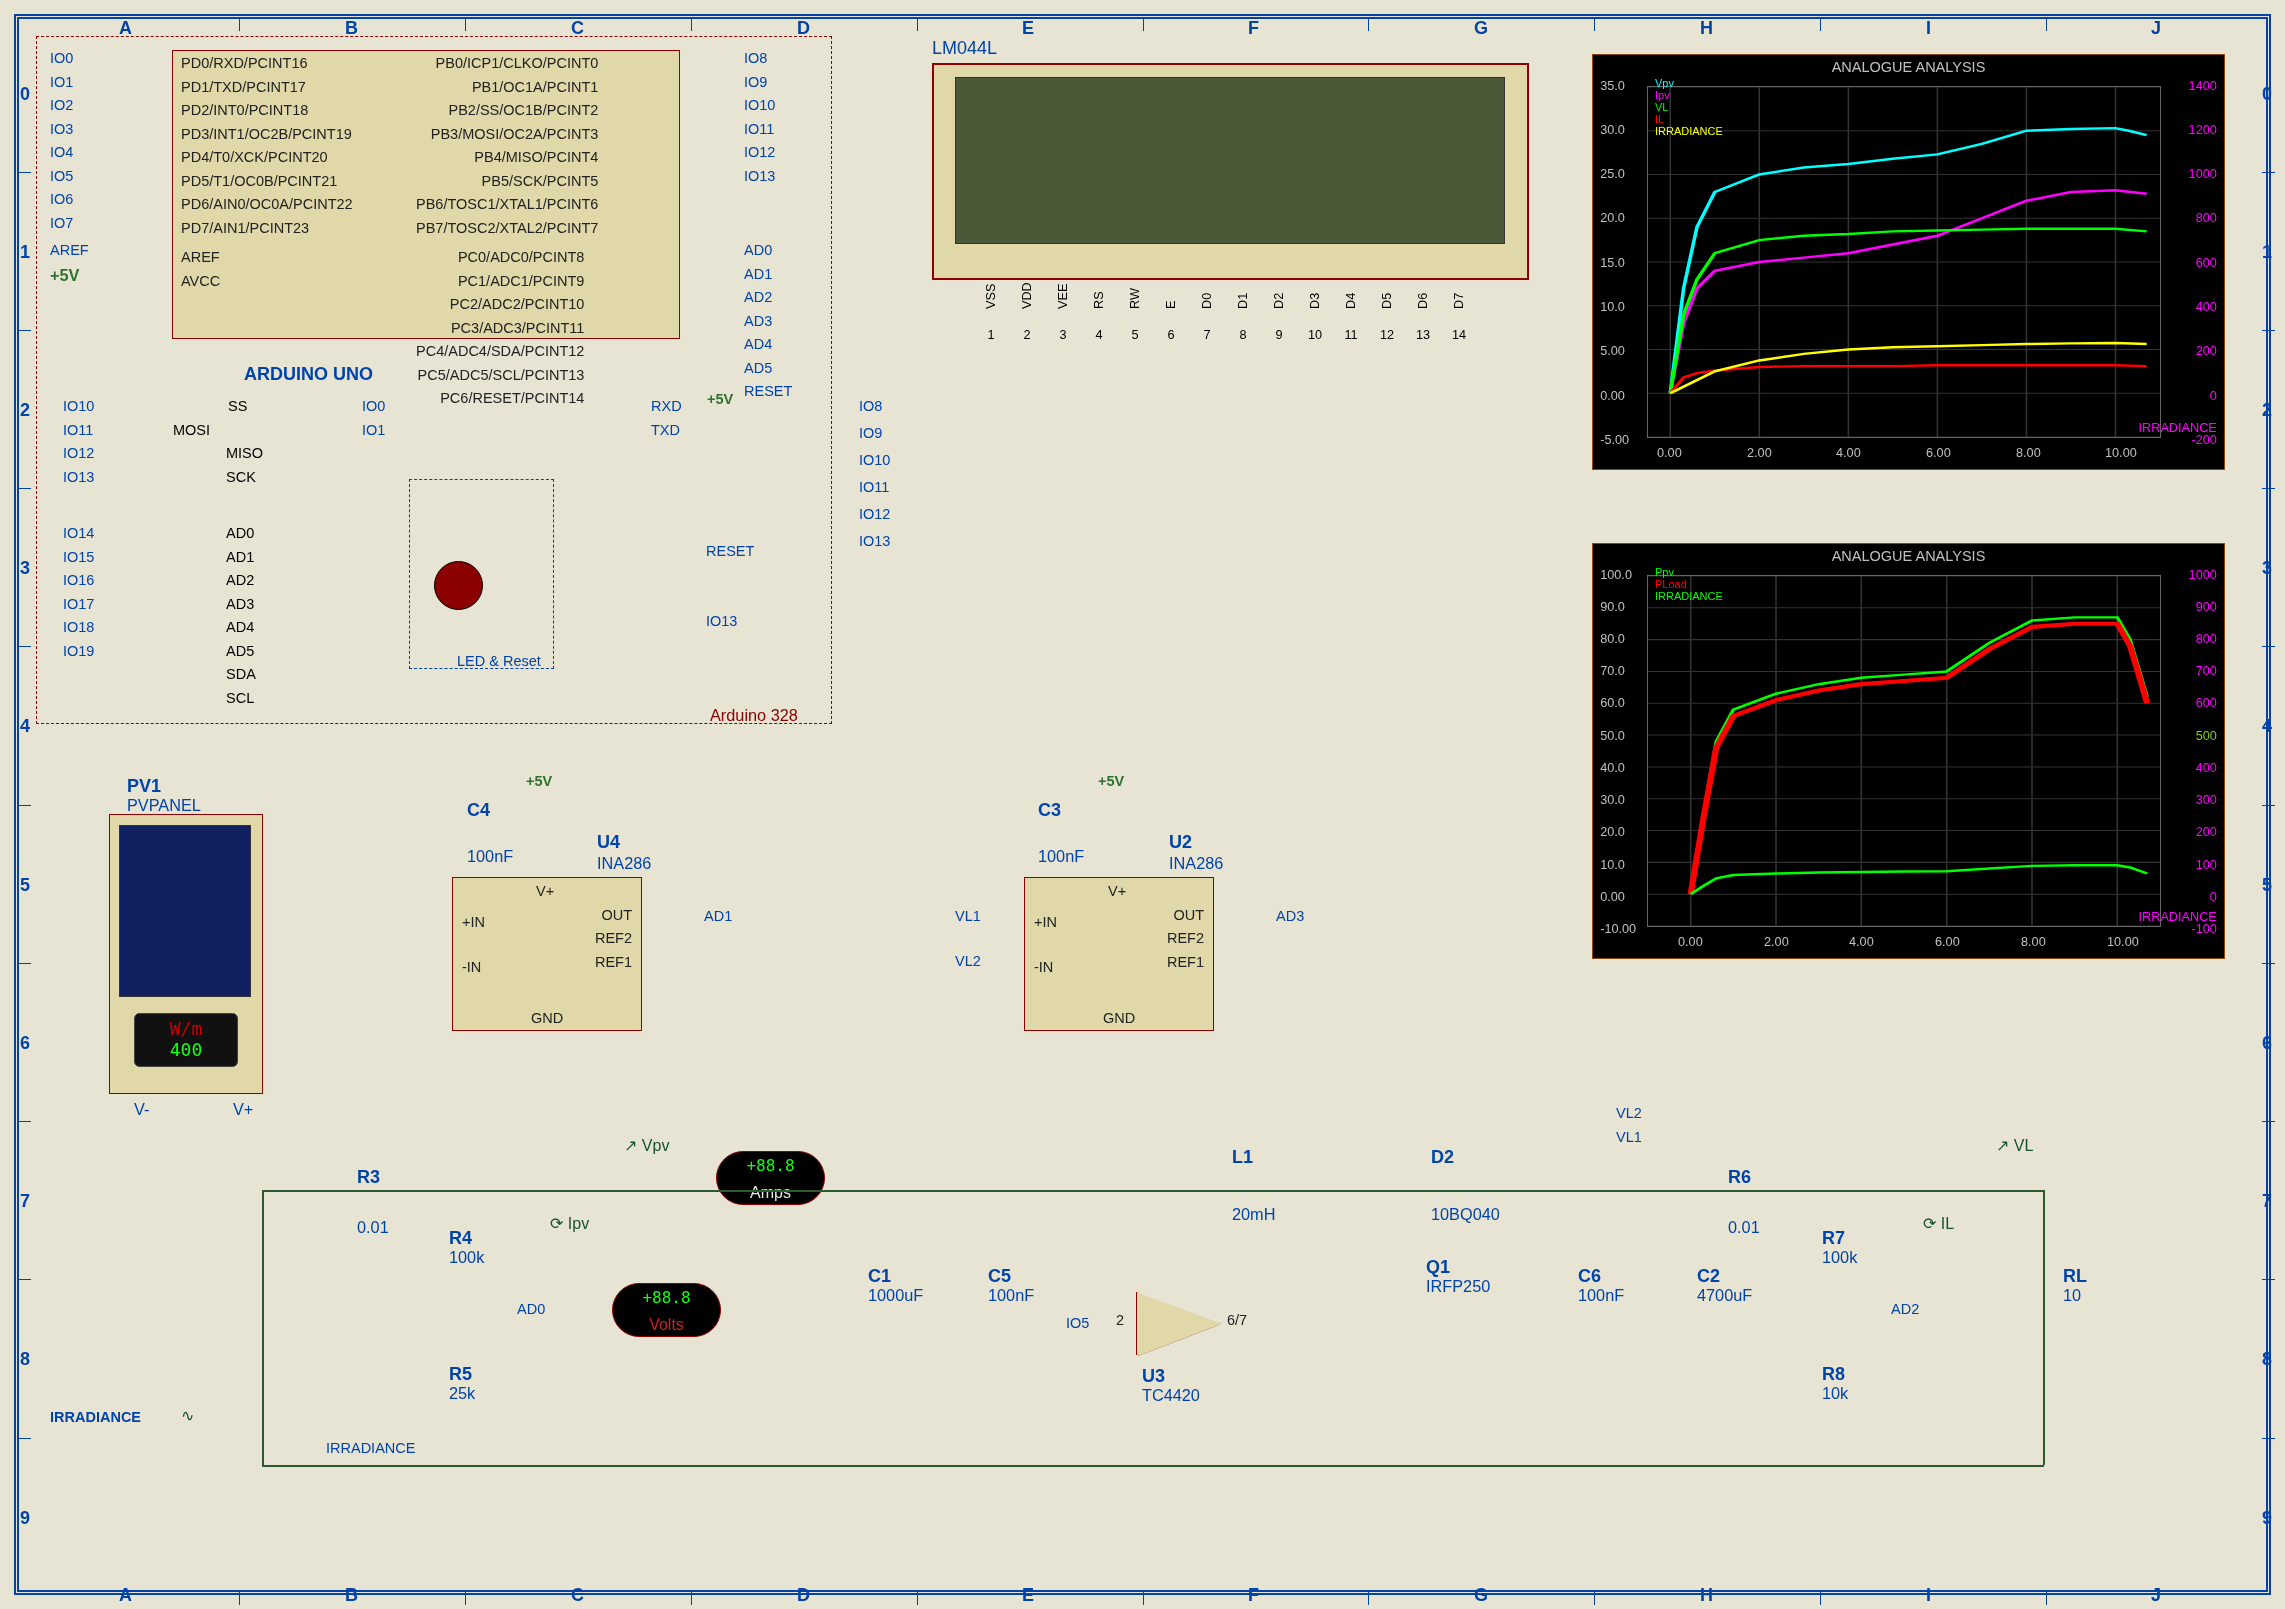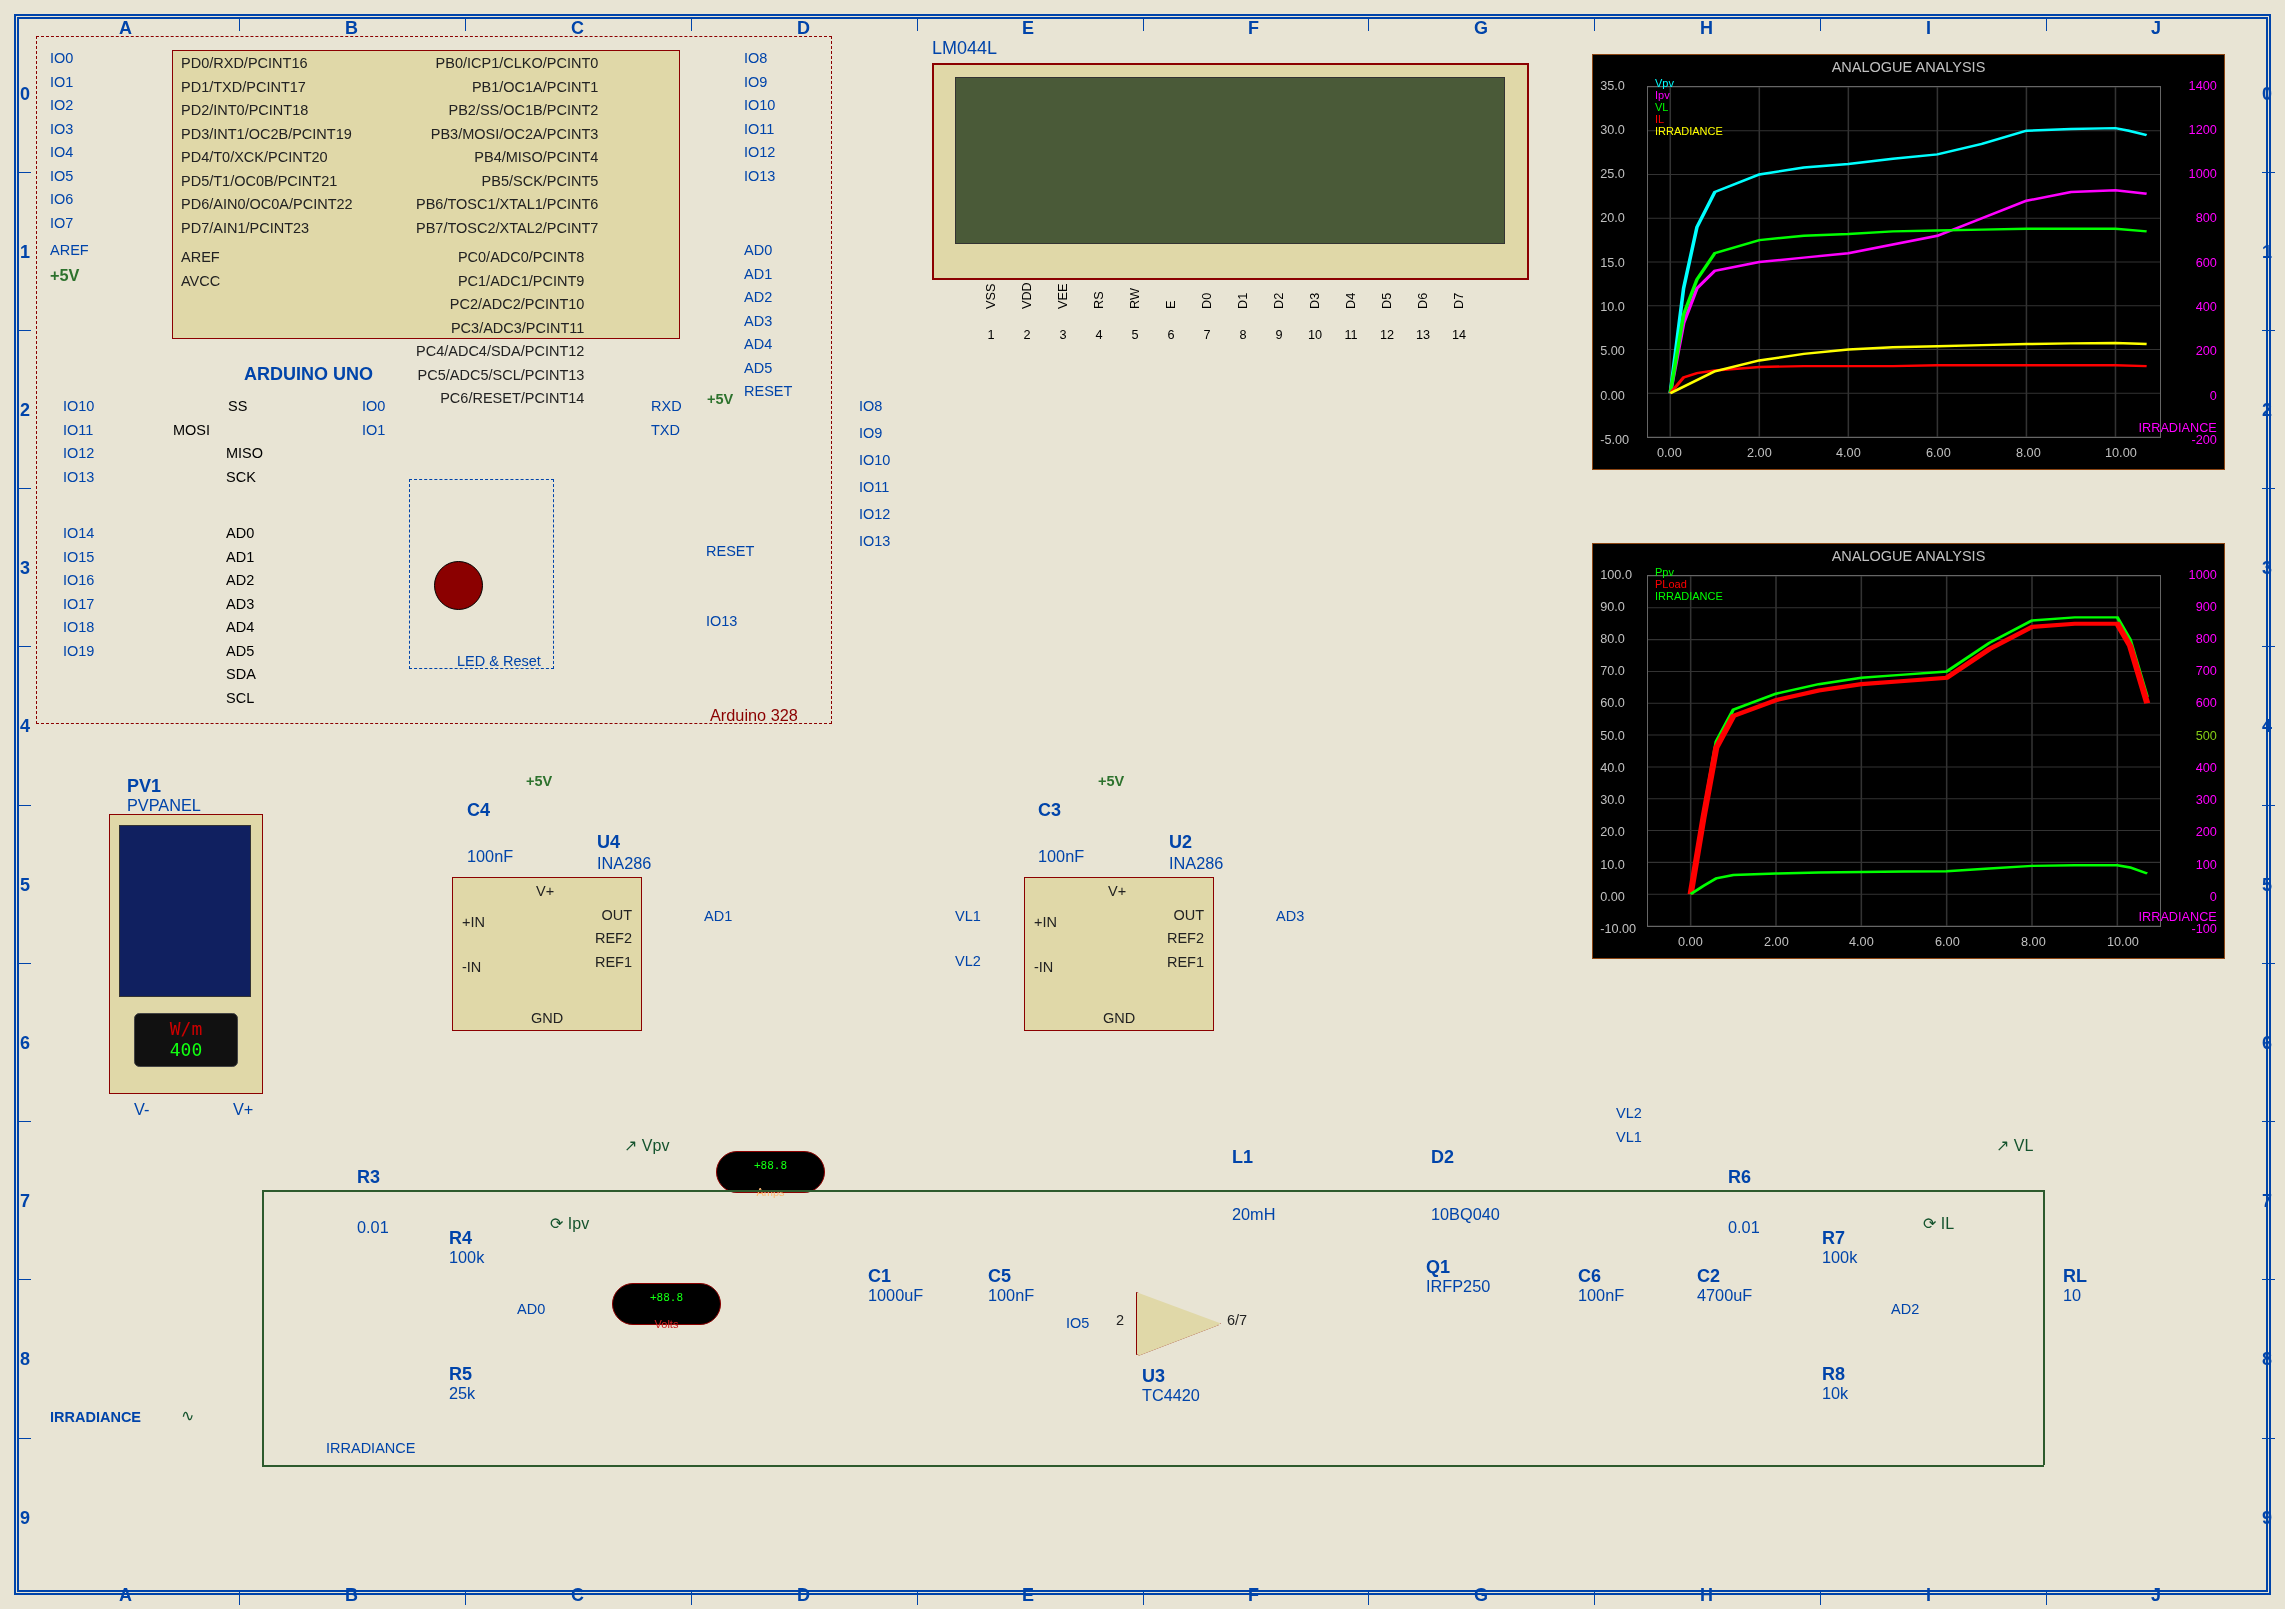--- a/index.html
+++ b/index.html
@@ -38,21 +38,21 @@
   .chart-inner { position:absolute; inset:31px 63px 31px 54px; border:0.9px solid #666; }
   .chart-title { text-align:center; color:#c0c0c0; font-size:14.5px; padding-top:3.6px; }
   .chart-axis { position:absolute; color:#c0c0c0; font-size:12.7px; }
 
   
   .wire { position:absolute; background:#2d5a2d; }
   .wireH { height:1.8px; }
   .wireV { width:1.8px; }
   .box-ic { position:absolute; background:#e0d8a8; border:1.8px solid #8b0000; }
   .small-txt { font-size:14.5px; color:#222; }
-  .meter { position:absolute; width:109px; height:42px; border-radius:27px; background:#000; border:1.8px solid #8b0000; color:#1f1; font-size:11px; text-align:center; line-height:27px; }
+  .meter { position:absolute; width:109px; height:54px; border-radius:27px; background:#000; border:1.8px solid #8b0000; color:#1f1; font-size:16px; text-align:center; line-height:27px; }
   .probe-arrow { position:absolute; color:#14532d; font-size:16px; }
 
   .pvpanel { position:absolute; left:109px; top:814px; width:154px; height:280px; border:1.8px solid #8b0000; background:#e0d8a8; }
   .pv-screen { position:absolute; left:119px; top:825px; width:132px; height:172px; background:#102060; border:1.8px solid #333; }
   .pv-meter { position:absolute; left:134px; top:1013px; width:104px; height:54px; background:#111; border:0.9px solid #444; border-radius:5.4px; color:#c00; font-size:13.6px; text-align:center; padding-top:3.6px;}
   .pv-meter span { display:block; color:#1f1; font-family:monospace; font-size:18px; }
 
   svg.traces { position:absolute; top:0; left:0; width:100%; height:100%; pointer-events:none; }
 </style>
 </head>
@@ -399,21 +399,21 @@
 <div class="comp-name" style="left:357px;top:1167px;">R3</div>
 <div class="comp-val" style="left:357px;top:1218px;">0.01</div>
 <div class="comp-name" style="left:449px;top:1228px;">R4</div>
 <div class="comp-val" style="left:449px;top:1248px;">100k</div>
 <div class="comp-name" style="left:449px;top:1364px;">R5</div>
 <div class="comp-val" style="left:449px;top:1384px;">25k</div>
 <div class="pin-lbl" style="left:517px;top:1301px;">AD0</div>
 
 <div class="meter" style="left:716px;top:1151px;">
   <div style="color:#1f1;font-family:monospace;">+88.8</div>
-  <div style="color:#fdba74;">Amps</div>
+  <div style="color:#e5e5e5;">Amps</div>
 </div>
 <div class="meter" style="left:612px;top:1283px;">
   <div style="color:#1f1;font-family:monospace;">+88.8</div>
   <div style="color:#c22;">Volts</div>
 </div>
 
 <div class="comp-name" style="left:868px;top:1266px;">C1</div>
 <div class="comp-val" style="left:868px;top:1286px;">1000uF</div>
 <div class="comp-name" style="left:988px;top:1266px;">C5</div>
 <div class="comp-val" style="left:988px;top:1286px;">100nF</div>

